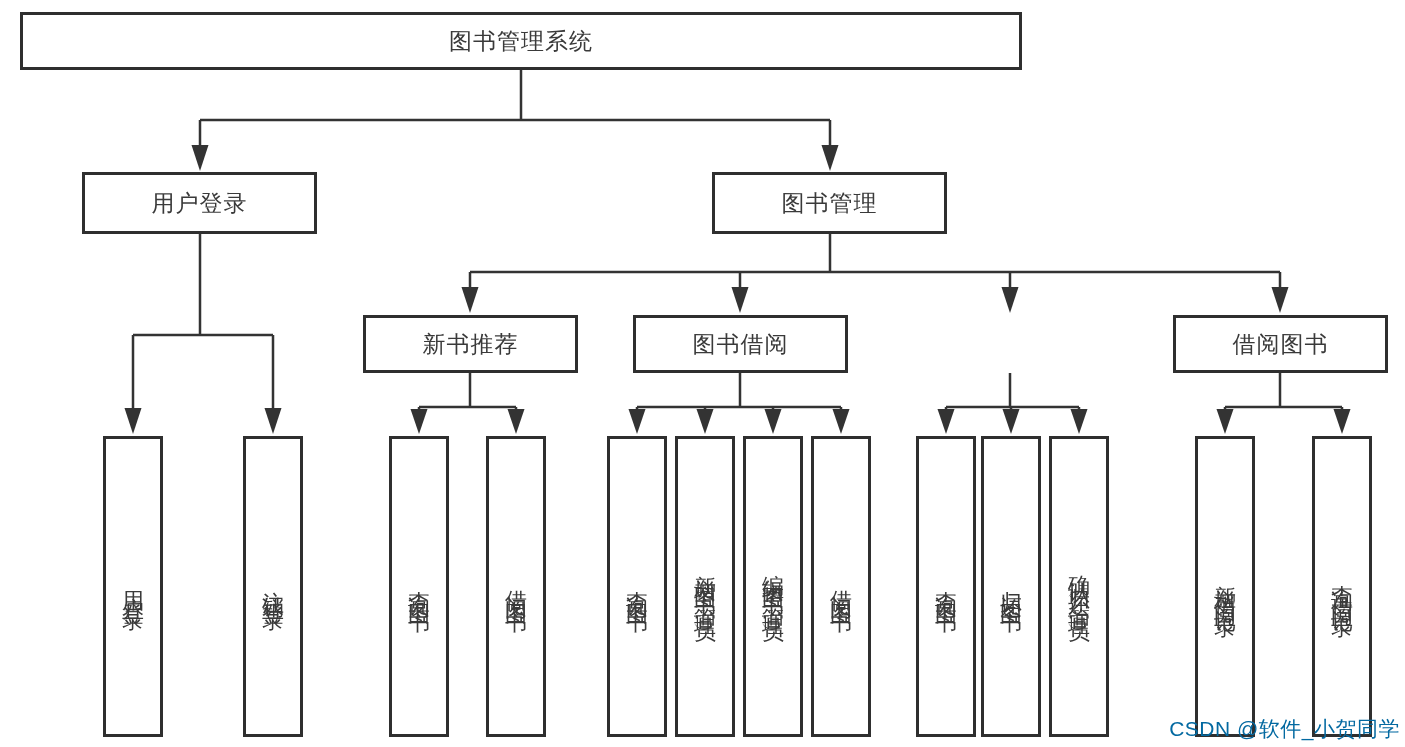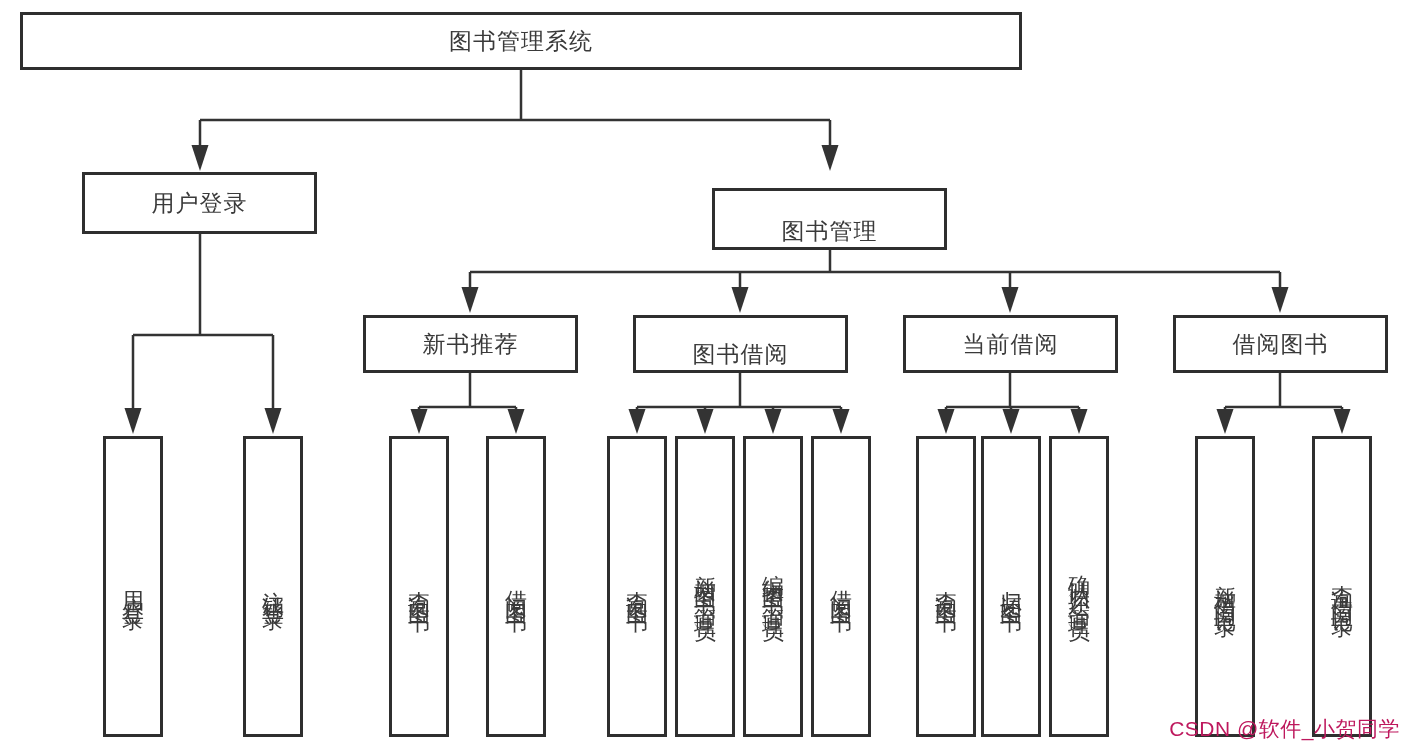--- a/index.html
+++ b/index.html
@@ -45,21 +45,21 @@
     text-orientation: mixed;
     letter-spacing: 0.3em;
     line-height: 1;
     display: block;
   }
   .watermark {
     position: absolute;
     right: 5px;
     bottom: 4px;
     font-size: 21px;
-    color: #be185d;
+    color: #0369a1;
     letter-spacing: 0.5px;
     white-space: nowrap;
     z-index: 5;
   }
 </style>
 </head>
 <body>
 
 <div class="canvas">
 
@@ -107,32 +107,29 @@
     </g>
   </svg>
 
   <div class="box h-box" style="left:20px; top:12px; width:1002px; height:58px;">
     <span>图书管理系统</span>
   </div>
 
   <div class="box h-box" style="left:82px; top:172px; width:235px; height:62px;">
     <span>用户登录</span>
   </div>
-  <div class="box h-box" style="left:712px; top:188px; width:235px; height:62px;align-items:flex-end;">
+  <div class="box h-box" style="left:712px; top:172px; width:235px; height:62px;">
     <span>图书管理</span>
   </div>
 
   <div class="box h-box" style="left:363px; top:315px; width:215px; height:58px;font-family:Liberation Mono, monospace;">
     <span>新书推荐</span>
   </div>
-  <div class="box h-box" style="left:633px; top:315px; width:215px; height:58px;align-items:flex-end;">
+  <div class="box h-box" style="left:633px; top:315px; width:215px; height:58px;">
     <span>图书借阅</span>
-  </div>
-  <div class="box h-box" style="left:903px; top:315px; width:215px; height:58px;">
-    <span>当前借阅</span>
   </div>
   <div class="box h-box" style="left:1173px; top:315px; width:215px; height:58px;">
     <span>借阅图书</span>
   </div>
 
   <div class="box v-box" style="left:103px; top:436px; width:60px; height:301px;">
     <span>用户登录</span>
   </div>
   <div class="box v-box" style="left:243px; top:436px; width:60px; height:301px;">
     <span>注销登录</span>

